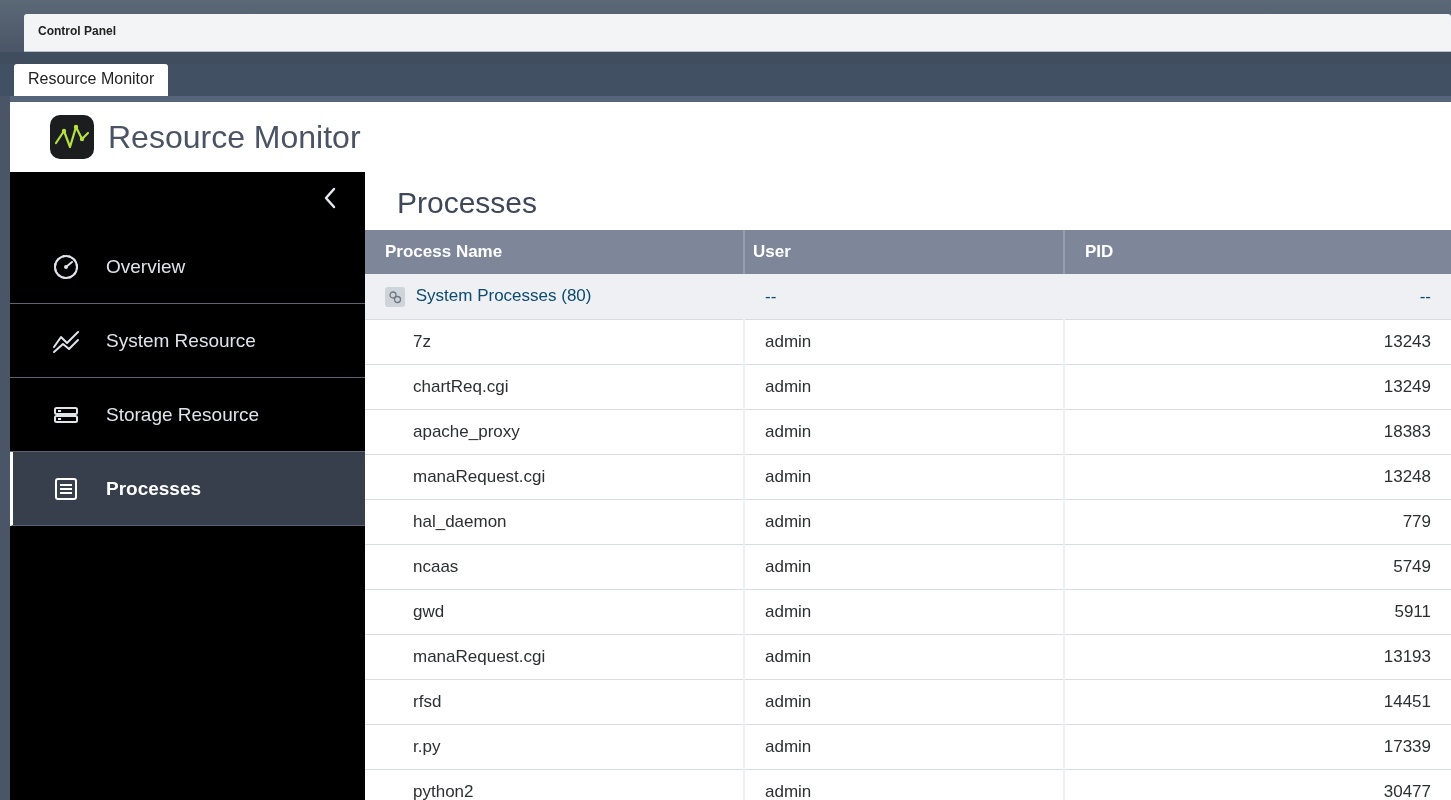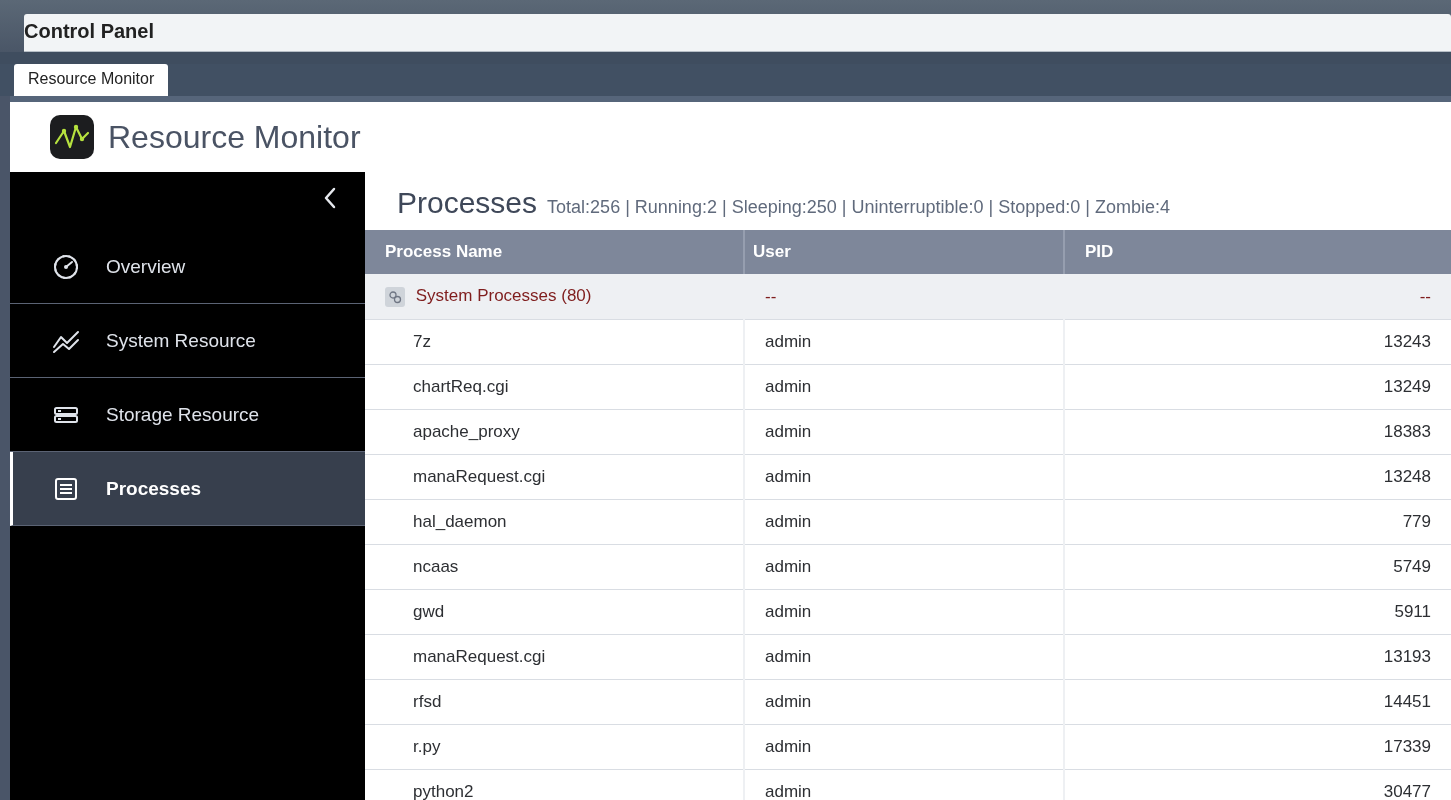--- a/index.html
+++ b/index.html
@@ -19,22 +19,23 @@
     padding-left: 24px;
     background: linear-gradient(#5b6876, #4a5667);
   }
   .control-panel-tab {
     width: 1427px;
     height: 38px;
     background: #f2f4f6;
     border-radius: 3px 3px 0 0;
     border-bottom: 1px solid #b7bfc7;
     color: #222;
-    font-size: 20px;
+    font-size: 12px;
     font-weight: bold;
+    padding-left: 14px;
     line-height: 34px;
   }
 
   .gap-strip {
     width: 100%;
     height: 12px;
     background: #3f4d5f;
   }
 
   
@@ -199,21 +200,21 @@
   tbody td {
     padding: 12px 20px;
     font-size: 17px;
     color: #2d2f33;
     border-bottom: 1px solid #d9dde3;
     border-right: 2px solid #eef0f3;
   }
   tbody td:last-child { border-right: none; }
   tr.group-row td {
     background: #eef0f3;
-    color: #7f1d1d;
+    color: #0c4a6e;
   }
   td.col-pid { text-align: right; }
   td.indent { padding-left: 48px; }
   td.group-name { padding-left: 20px; }
 
   .gear-badge {
     display: inline-flex;
     width: 20px;
     height: 20px;
     background: #cfd4da;
@@ -305,28 +306,20 @@
             <line x1="8" y1="18" x2="20" y2="18" stroke="#ffffff" stroke-width="2"></line>
           </svg>
         </span>
         <span>Processes</span>
       </div>
     </div>
 
     <div class="main">
       <div class="main-header">
         <span class="main-title">Processes</span>
-        <span class="stats">
-          <span>Total</span>:<span>256</span> |
-          <span>Running</span>:<span>2</span> |
-          <span>Sleeping</span>:<span>250</span> |
-          <span>Uninterruptible</span>:<span>0</span> |
-          <span>Stopped</span>:<span>0</span> |
-          <span>Zombie</span>:<span>4</span>
-        </span>
       </div>
 
       <div class="table-wrap">
         <table>
           <thead>
             <tr>
               <th class="col-name">Process Name</th>
               <th class="col-user">User</th>
               <th class="col-pid">PID</th>
             </tr>

